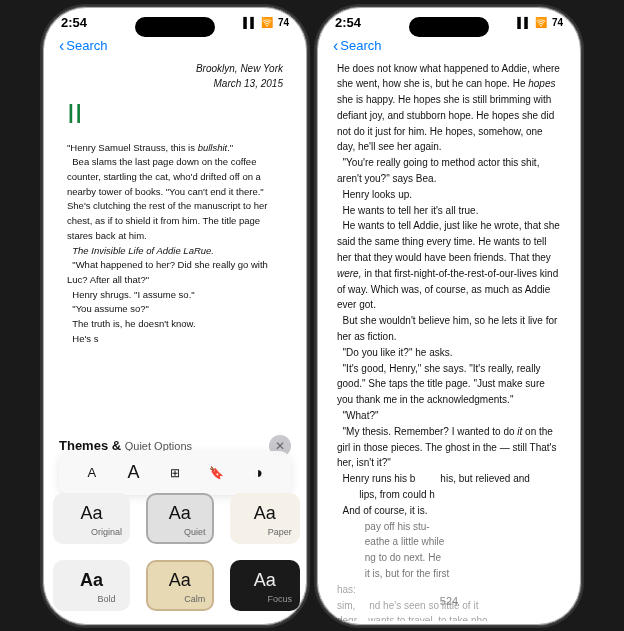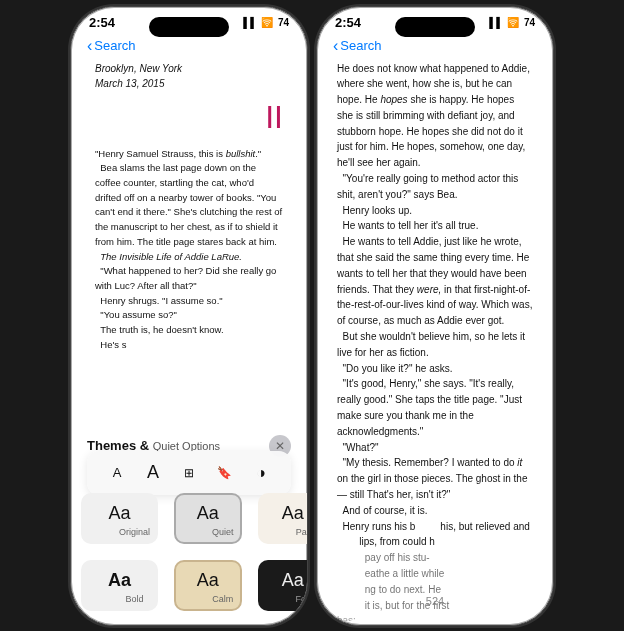--- a/index.html
+++ b/index.html
@@ -9,21 +9,21 @@
       background: #1a1a1a;
       display: flex;
       justify-content: center;
       align-items: center;
       gap: 8px;
       font-family: -apple-system, 'Helvetica Neue', Arial, sans-serif;
       overflow: hidden;
     }
 
     .phone-frame {
-      width: 238px;
+      width: 266px;
       height: 620px;
       background: #fff;
       border-radius: 44px;
       overflow: hidden;
       position: relative;
       border: 1px solid #444;
       box-shadow: 0 0 0 2px #333, inset 0 0 0 1px #aaa;
     }
 
     
@@ -60,31 +60,31 @@
     .book-content {
       padding: 0 24px;
       font-size: 10px;
       line-height: 1.5;
       color: #111;
       position: relative;
       overflow: hidden;
       height: 340px;
     }
     .book-location {
-      text-align: left;
+      text-align: right;
       font-style: italic;
       font-size: 10px;
       margin-bottom: 2px;
       color: #111;
     }
     .book-chapter {
-      text-align: right;
-      font-size: 32px;
+      text-align: left;
+      font-size: 28px;
       font-weight: 300;
-      color: #be185d;
+      color: #15803d;
       margin-bottom: 6px;
     }
     .book-text { font-size: 9.5px; line-height: 1.55; }
     .book-text em { font-style: italic; }
 
     
     .transition-menu {
       position: absolute;
       bottom: 195px;
       left: 16px;
@@ -324,20 +324,20 @@
     <p>He does not know what happened to Addie, where she went, how she is, but he can hope. He <em>hopes</em> she is happy. He hopes she is still brimming with defiant joy, and stubborn hope. He hopes she did not do it just for him. He hopes, somehow, one day, he'll see her again.</p>
     <p>&nbsp;&nbsp;"You're really going to method actor this shit, aren't you?" says Bea.</p>
     <p>&nbsp;&nbsp;Henry looks up.</p>
     <p>&nbsp;&nbsp;He wants to tell her it's all true.</p>
     <p>&nbsp;&nbsp;He wants to tell Addie, just like he wrote, that she said the same thing every time. He wants to tell her that they would have been friends. That they <em>were,</em> in that first-night-of-the-rest-of-our-lives kind of way. Which was, of course, as much as Addie ever got.</p>
     <p>&nbsp;&nbsp;But she wouldn't believe him, so he lets it live for her as fiction.</p>
     <p>&nbsp;&nbsp;"Do you like it?" he asks.</p>
     <p>&nbsp;&nbsp;"It's good, Henry," she says. "It's really, really good." She taps the title page. "Just make sure you thank me in the acknowledgments."</p>
     <p>&nbsp;&nbsp;"What?"</p>
     <p>&nbsp;&nbsp;"My thesis. Remember? I wanted to do <em>it</em> on the girl in those pieces. The ghost in the <em>—</em> still That's her, isn't it?"</p>
+    <p>&nbsp;&nbsp;Henry runs his b&nbsp;&nbsp;&nbsp;&nbsp;&nbsp;&nbsp;&nbsp;&nbsp;&nbsp;his, but relieved and &nbsp;&nbsp;&nbsp;&nbsp;&nbsp;&nbsp;&nbsp;&nbsp;lips, from could h</p>
     <p>&nbsp;&nbsp;And of course, it is.</p>
-    <p>&nbsp;&nbsp;Henry runs his b&nbsp;&nbsp;&nbsp;&nbsp;&nbsp;&nbsp;&nbsp;&nbsp;&nbsp;his, but relieved and &nbsp;&nbsp;&nbsp;&nbsp;&nbsp;&nbsp;&nbsp;&nbsp;lips, from could h</p>
     <p style="opacity:0.6;">&nbsp;&nbsp;&nbsp;&nbsp;&nbsp;&nbsp;&nbsp;&nbsp;&nbsp;&nbsp;pay off his stu-<br>&nbsp;&nbsp;&nbsp;&nbsp;&nbsp;&nbsp;&nbsp;&nbsp;&nbsp;&nbsp;eathe a little while<br>&nbsp;&nbsp;&nbsp;&nbsp;&nbsp;&nbsp;&nbsp;&nbsp;&nbsp;&nbsp;ng to do next. He<br>&nbsp;&nbsp;&nbsp;&nbsp;&nbsp;&nbsp;&nbsp;&nbsp;&nbsp;&nbsp;it is, but for the first</p>
     <p style="opacity:0.4;">has:<br>sim,&nbsp;&nbsp;&nbsp;&nbsp;&nbsp;nd he's seen so little of it<br>degr&nbsp;&nbsp;&nbsp;&nbsp;wants to travel, to take pho-<br>toma&nbsp;&nbsp;people's stories, maybe make<br>But t&nbsp;&nbsp;After all, life seems very long<br>He is&nbsp;&nbsp;ne knows it will go so fast, and he<br>o miss a moment.</p>
   </div>
 
   <div class="page-number" style="position:absolute; bottom:18px; left:0; right:0; text-align:center; font-size:11px; color:#888;">524</div>
 </div>
 
 </body></html>

